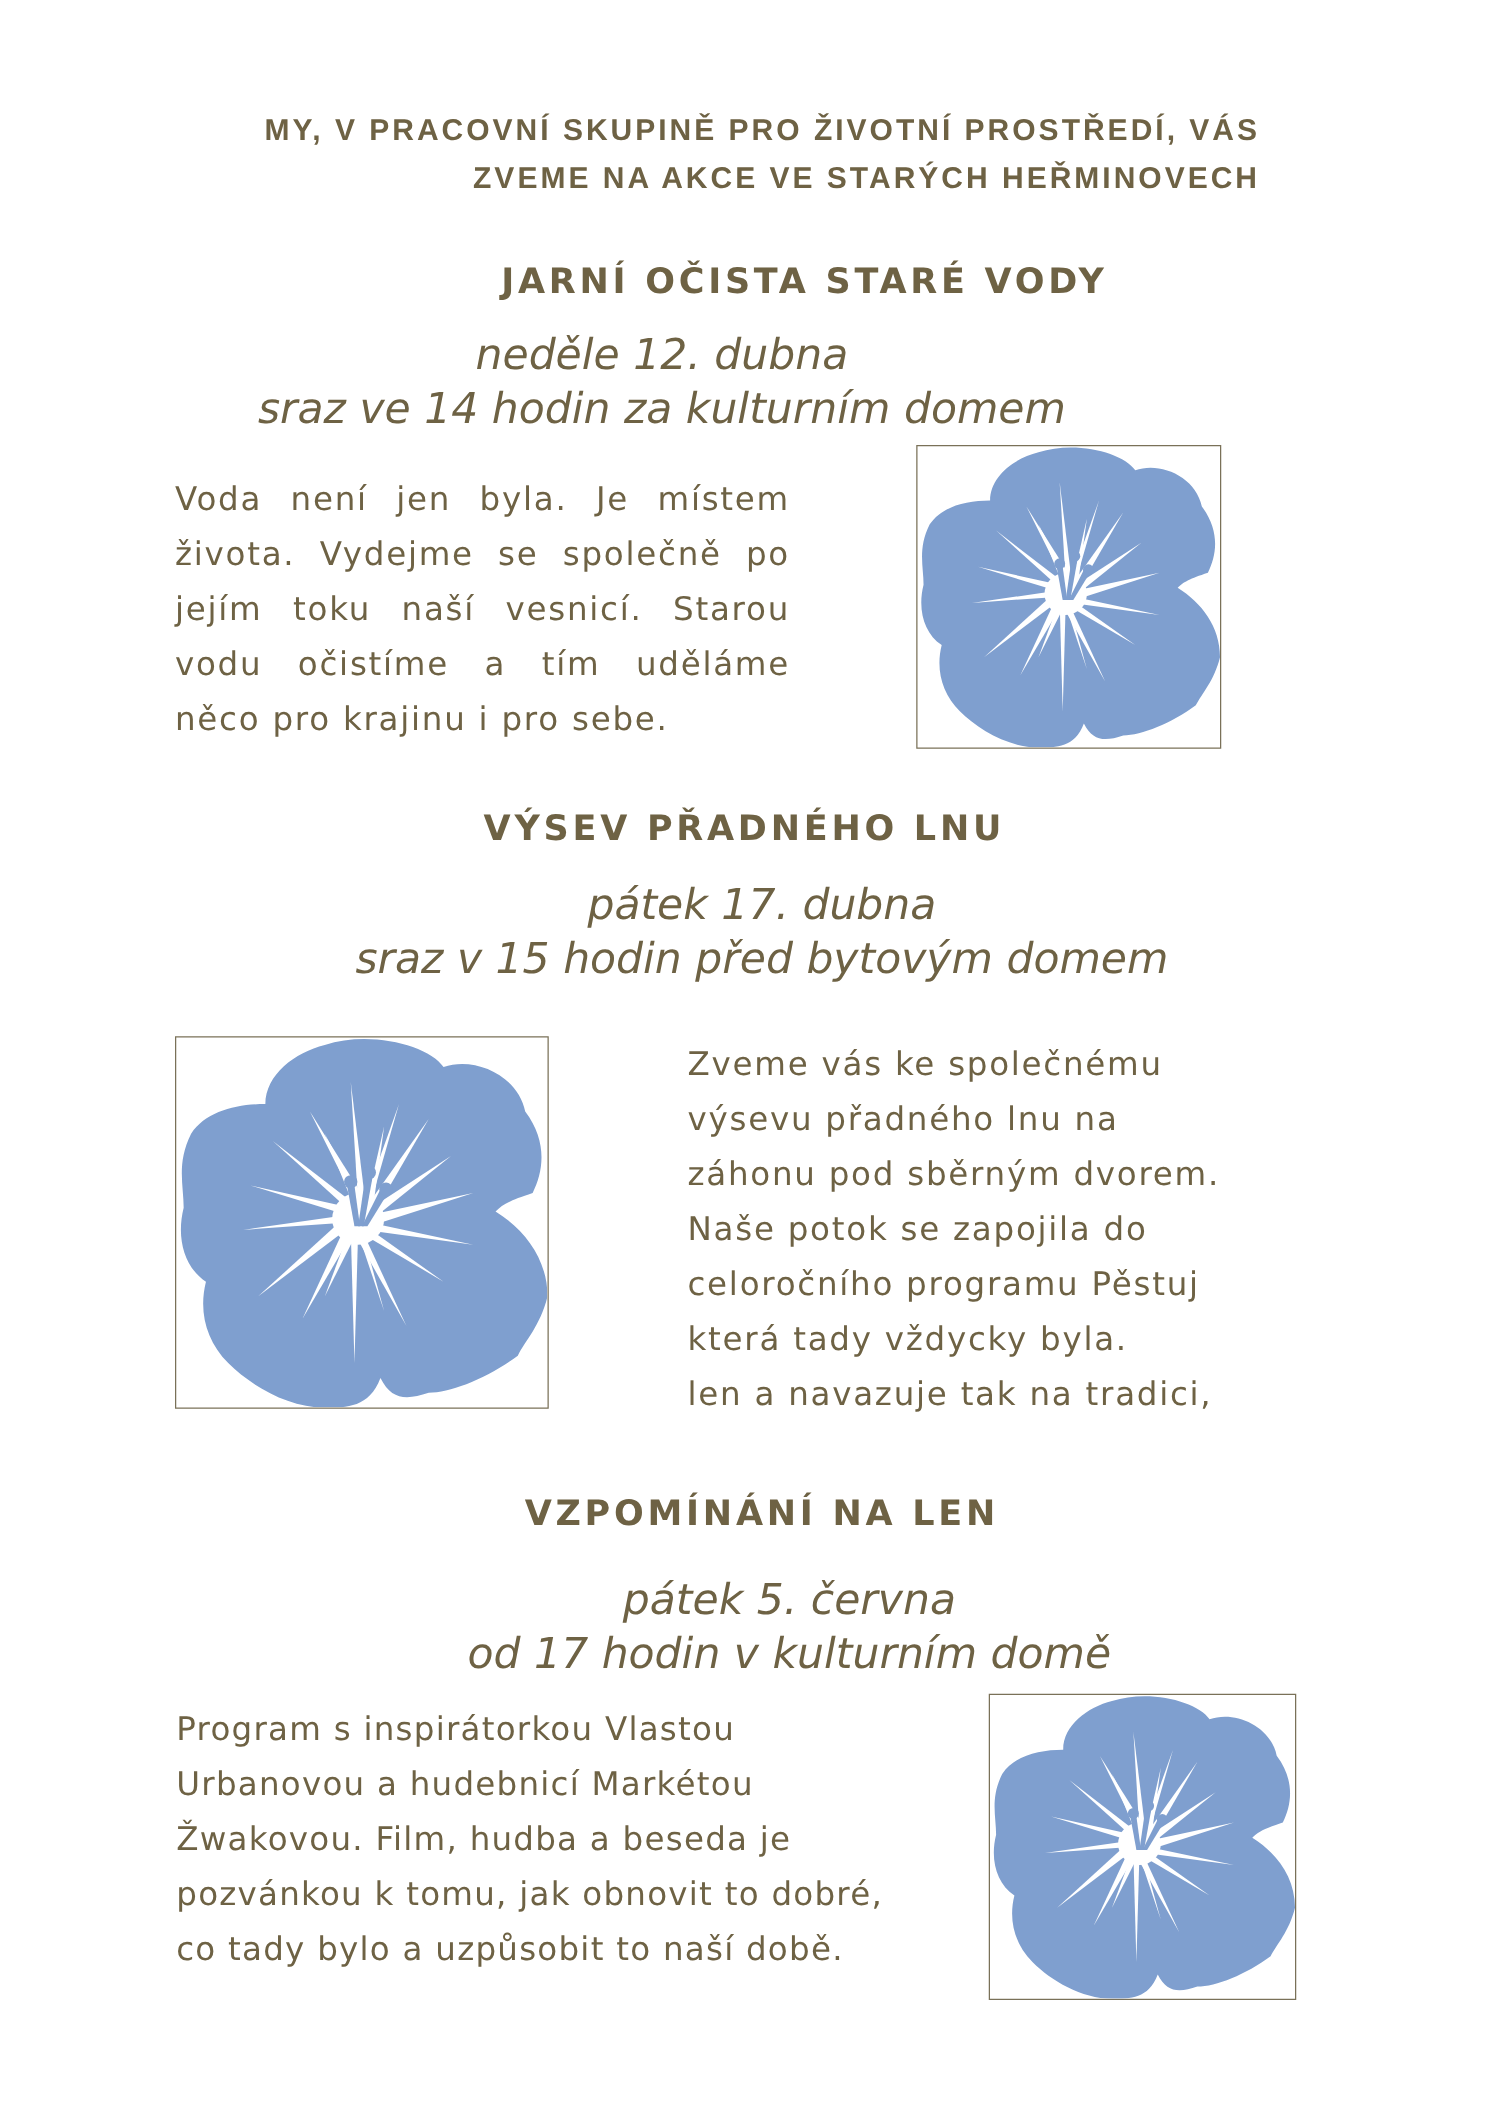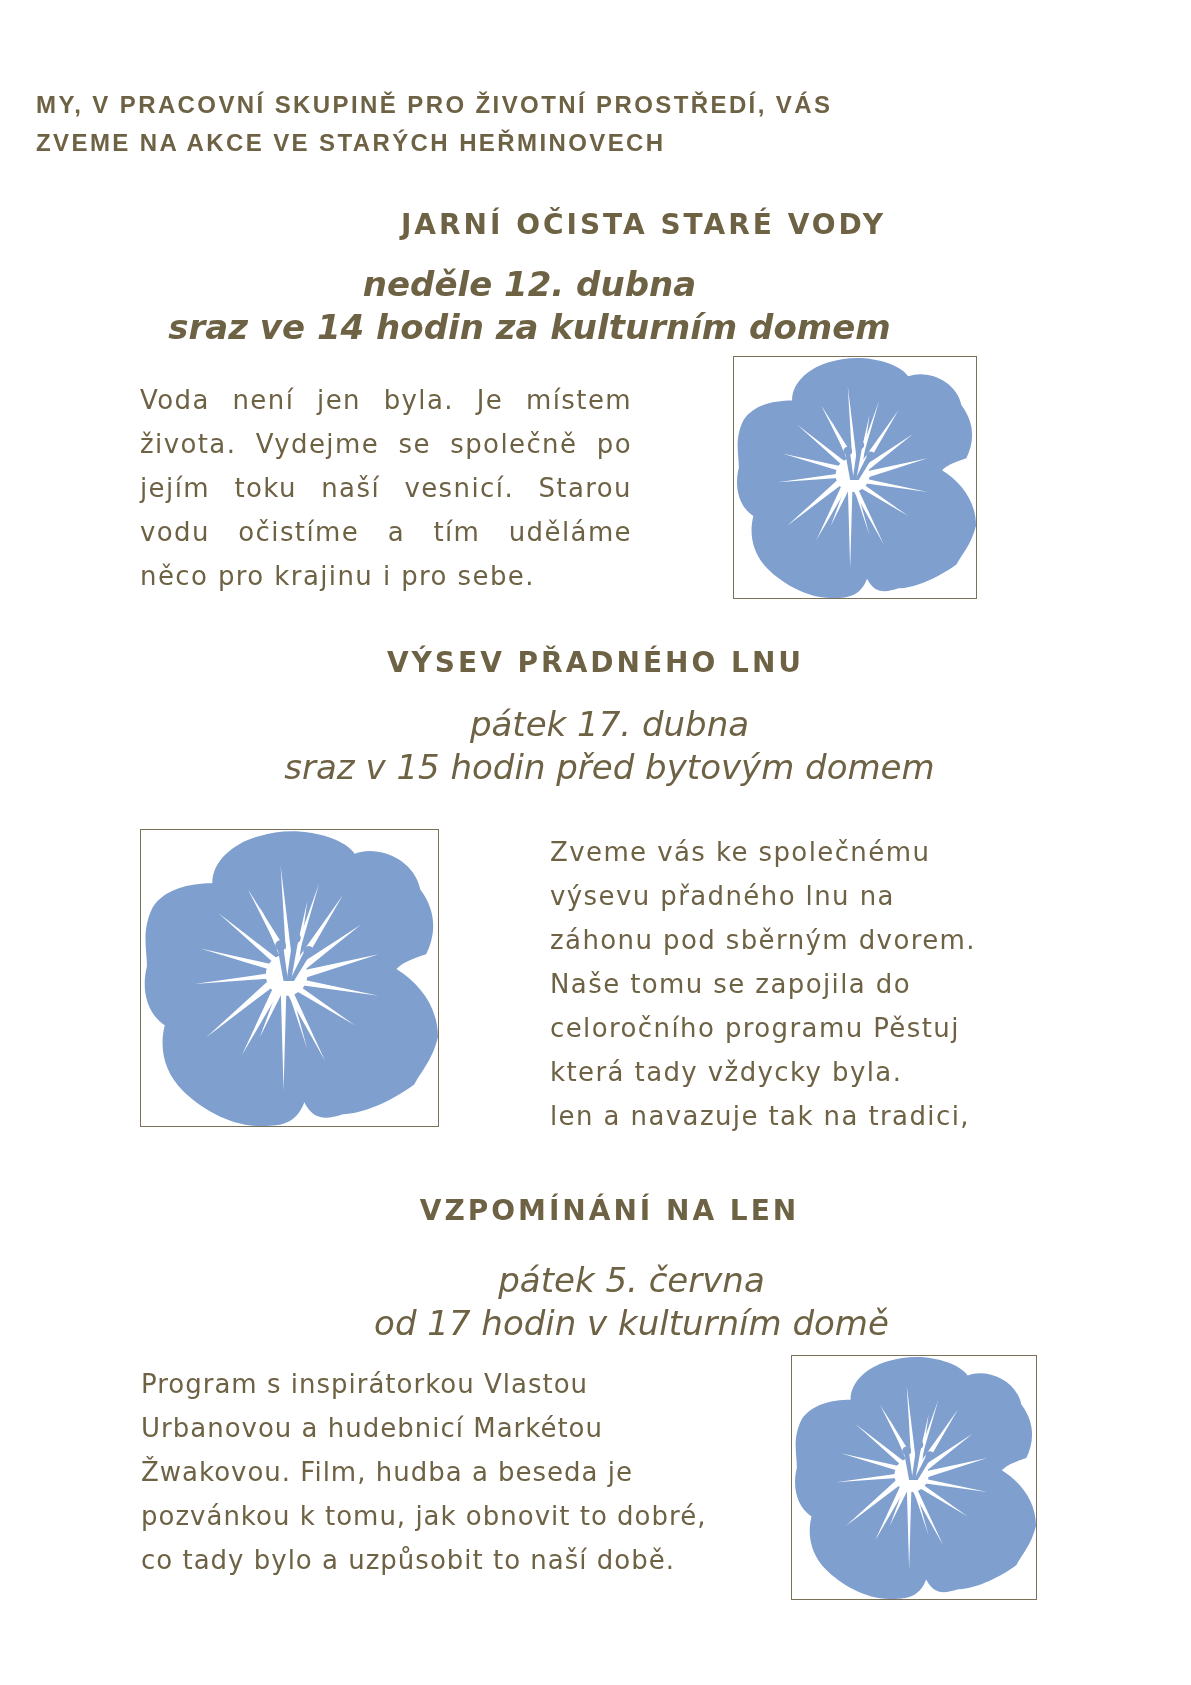--- a/index.html
+++ b/index.html
@@ -1,21 +1,21 @@
 <!DOCTYPE html>
 <html><head>
 <meta charset="utf-8">
 <style>
   html, body { margin: 0; padding: 0; background: #ffffff; }
   body { width: 1191px; height: 1685px; position: relative; overflow: hidden; color: #6e6244; }
   .abs { position: absolute; }
   .intro {
-    left: 0; width: 1008px; text-align: left;
+    left: 0; width: 1008px; text-align: right;
     font-family: "Liberation Sans", sans-serif; font-weight: bold;
-    font-size: 24px; letter-spacing: 2.4px; line-height: 38px; padding-left: 36px;
+    font-size: 24px; letter-spacing: 2.4px; line-height: 38px;
   }
   .event-title {
     left: 0; width: 1191px; text-align: center;
     font-family: "DejaVu Sans", sans-serif; font-weight: bold;
     font-size: 28px; letter-spacing: 3px; line-height: 34px;
   }
   .event-when {
     font-family: "DejaVu Sans", sans-serif; font-style: italic; font-weight: 300;
     font-size: 34px; line-height: 43px; text-align: center; white-space: nowrap;
   }
@@ -72,21 +72,21 @@
     </symbol>
   </defs>
 </svg>
 
 <div class="abs intro" style="top:86px;">
   <div>MY, V PRACOVNÍ SKUPINĚ PRO ŽIVOTNÍ PROSTŘEDÍ, VÁS</div>
   <div>ZVEME NA AKCE VE STARÝCH HEŘMINOVECH</div>
 </div>
 
 <div class="abs event-title" style="top:208px;margin-left:48px;">JARNÍ OČISTA STARÉ VODY</div>
-<div class="abs event-when" style="top:263px; left:0; width:1059px;font-weight:bold;">
+<div class="abs event-when" style="top:263px; left:0; width:1059px;">
   <div>neděle 12. dubna</div>
   <div>sraz ve 14 hodin za kulturním domem</div>
 </div>
 <div class="abs body-text justify" style="left:140px; top:378px; width:492px;">
   <span class="ln">Voda není jen byla. Je místem</span>
   <span class="ln">života. Vydejme se společně po</span>
   <span class="ln">jejím toku naší vesnicí. Starou</span>
   <span class="ln">vodu očistíme a tím uděláme</span>
   <span class="ln last">něco pro krajinu i pro sebe.</span>
 </div>
@@ -103,21 +103,21 @@
 </div>
 <div class="abs flower-box" style="left:140px; top:829px; width:299px; height:298px;">
   <svg viewBox="0 0 100 100" preserveAspectRatio="none">
       <use href="#flax"></use>
     </svg>
 </div>
 <div class="abs body-text" style="left:550px; top:830px; width:480px;">
   <span class="ln">Zveme vás ke společnému</span>
   <span class="ln">výsevu přadného lnu na</span>
   <span class="ln">záhonu pod sběrným dvorem.</span>
-  <span class="ln">Naše tomu se zapojila do</span>
+  <span class="ln">Naše potok se zapojila do</span>
   <span class="ln">celoročního programu Pěstuj</span>
   <span class="ln">která tady vždycky byla.</span>
   <span class="ln">len a navazuje tak na tradici,</span>
 </div>
 
 <div class="abs event-title" style="top:1194px; left:14px;">VZPOMÍNÁNÍ NA LEN</div>
 <div class="abs event-when" style="top:1259px; left:36px; width:1191px;">
   <div>pátek 5. června</div>
   <div>od 17 hodin v kulturním domě</div>
 </div>

